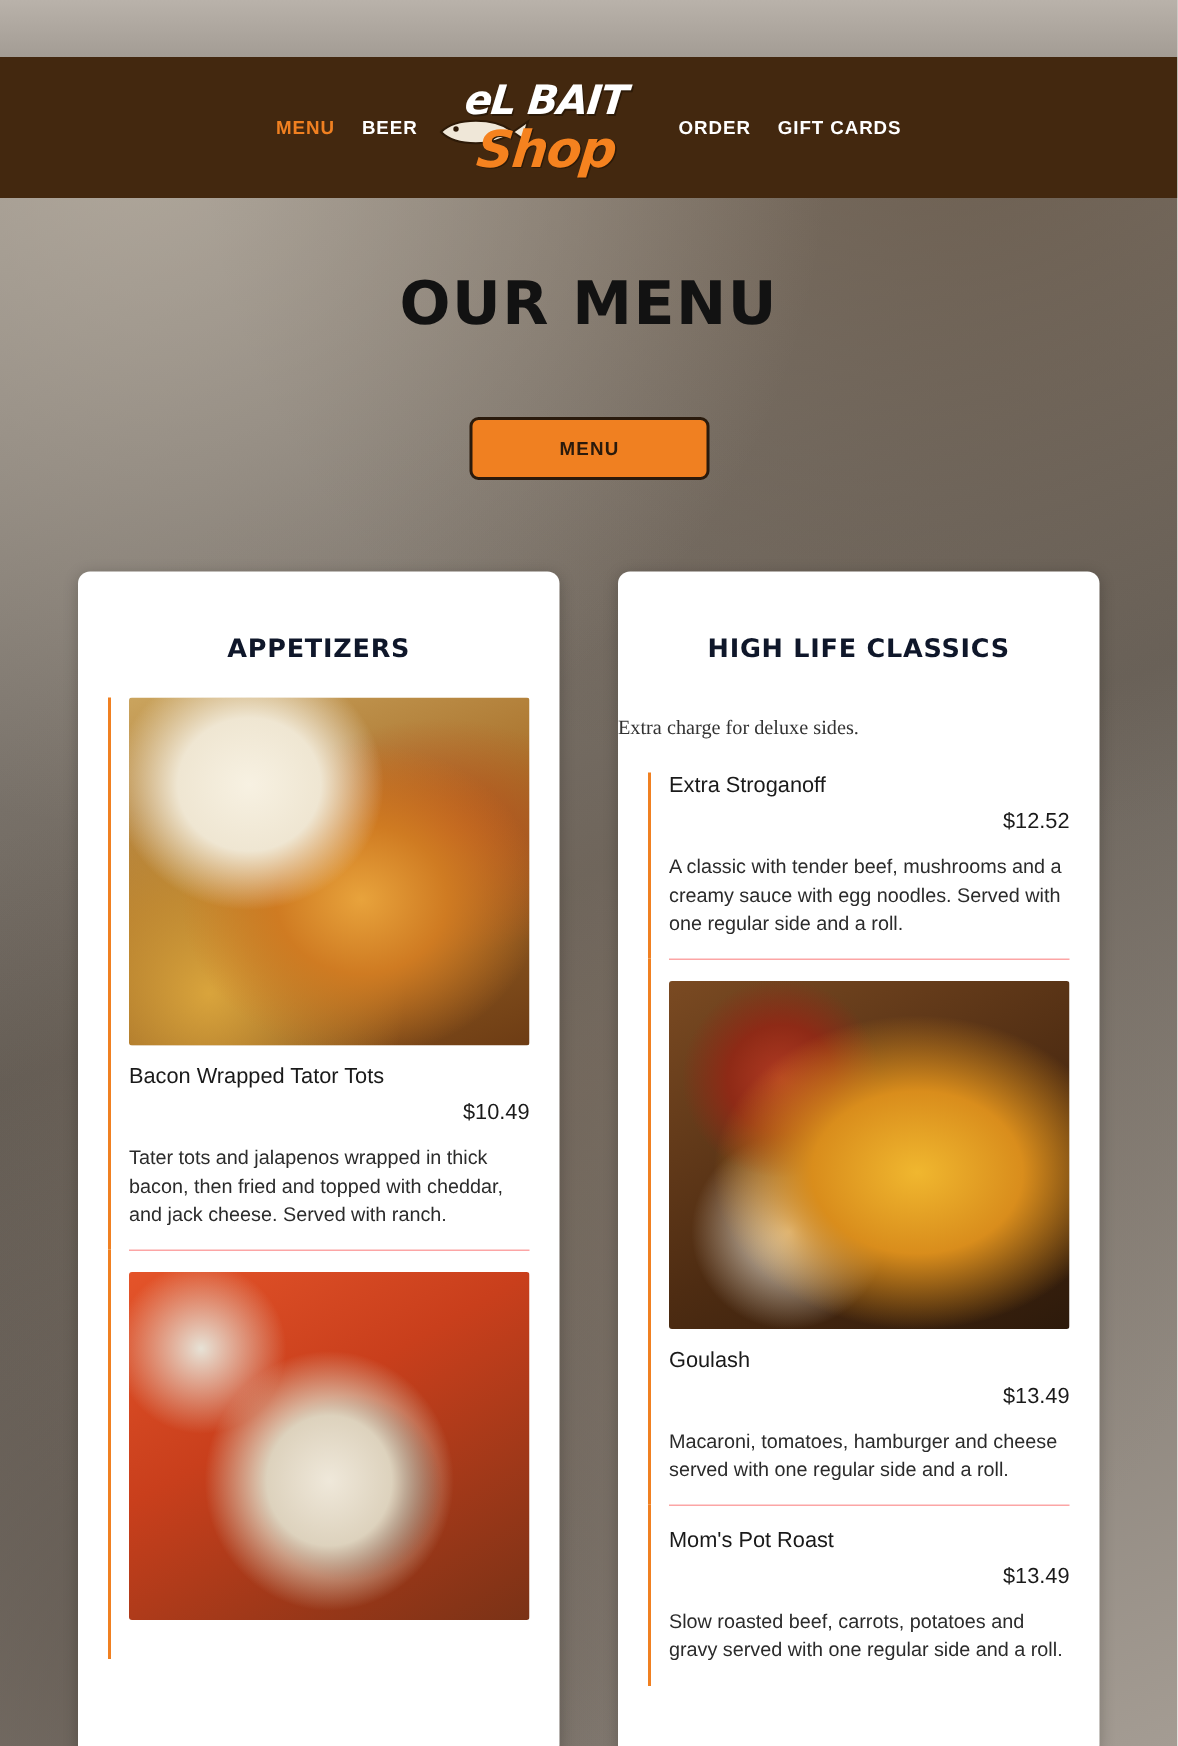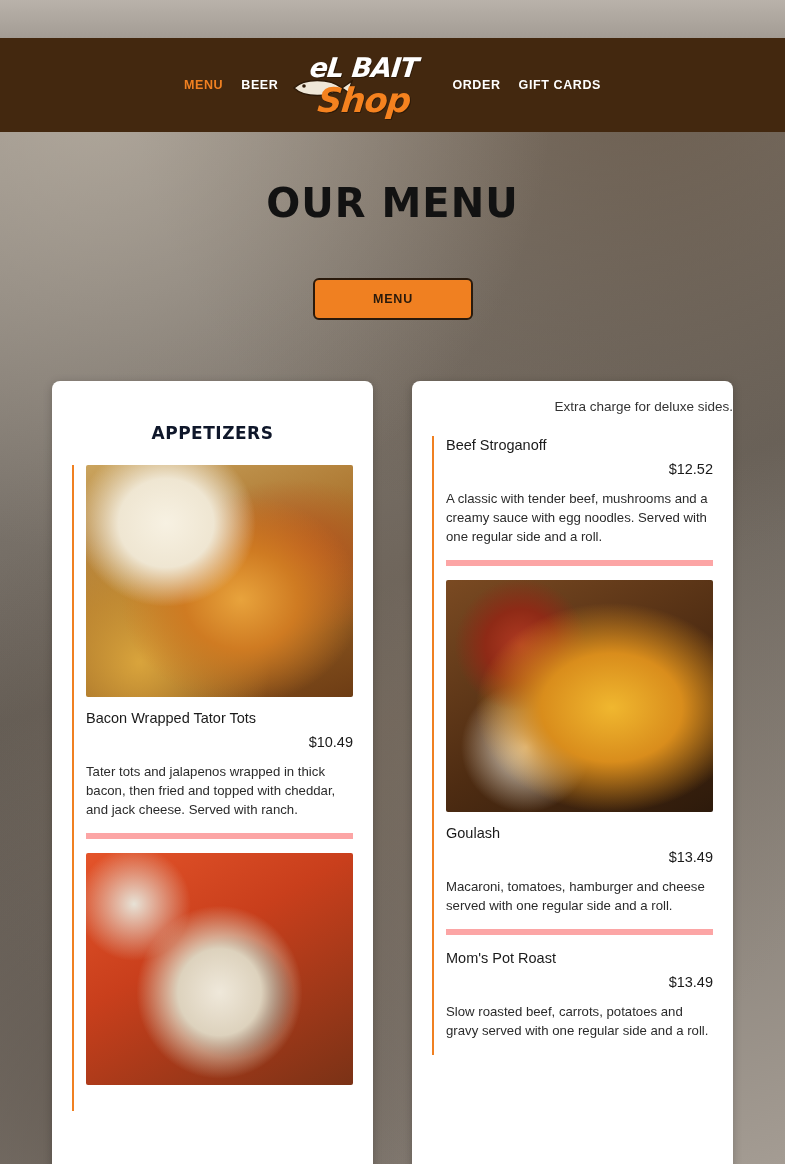--- a/index.html
+++ b/index.html
@@ -155,43 +155,44 @@
   .card-title {
     text-align: center;
     font-family: "DejaVu Sans", sans-serif;
     font-weight: 700;
     font-size: 17px;
     letter-spacing: 0.5px;
     color: #0f172a;
     margin-top: 42px;
   }
   .card-sub {
-    text-align: right;
+    text-align: left;
     font-size: 13.5px;
     color: #333;
-    margin-top: 18px;
+    margin-top: 34px;
+    font-family: Liberation Serif, serif;
   }
 
   .items {
     margin-top: 22px;
     padding: 0 20px 0 20px;
   }
   .item {
     position: relative;
     padding-left: 14px;
     padding-bottom: 14px;
   }
   .item::before {
     content: "";
     position: absolute;
     left: 0; top: 0; bottom: 0;
     width: 2px;
     background: #f08021;
   }
-  .item + .item .inner-top { border-top: 6px solid #fca5a5; padding-top: 14px; }
+  .item + .item .inner-top { border-top: 1px solid #fca5a5; padding-top: 14px; }
 
   .item-photo {
     width: 100%;
     height: 232px;
     border-radius: 2px;
     margin-bottom: 12px;
     background-size: cover;
   }
   .photo-tots {
     background:
@@ -284,26 +285,27 @@
       <div class="item">
         <div class="inner-top">
           <div class="item-photo photo-smokies"></div>
         </div>
       </div>
 
     </div>
   </div>
 
   <div class="card right">
+    <div class="card-title">HIGH LIFE CLASSICS</div>
     <div class="card-sub">Extra charge for deluxe sides.</div>
     <div class="items">
 
       <div class="item">
         <div class="inner-top">
-          <div class="item-name">Beef Stroganoff</div>
+          <div class="item-name">Extra Stroganoff</div>
           <div class="item-price">$12.52</div>
           <div class="item-desc">A classic with tender beef, mushrooms and a creamy sauce with egg noodles. Served with one regular side and a roll.</div>
         </div>
       </div>
 
       <div class="item">
         <div class="inner-top">
           <div class="item-photo photo-goulash"></div>
           <div class="item-name">Goulash</div>
           <div class="item-price">$13.49</div>

